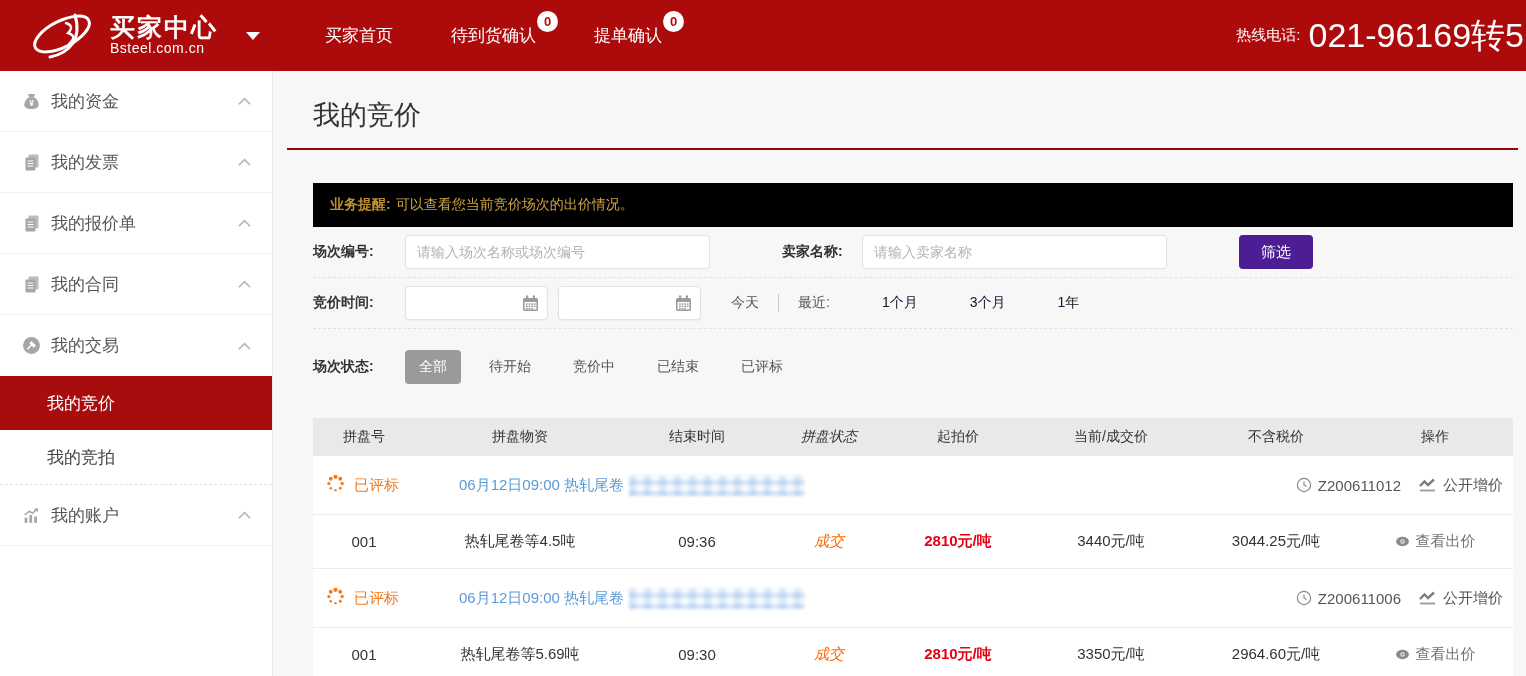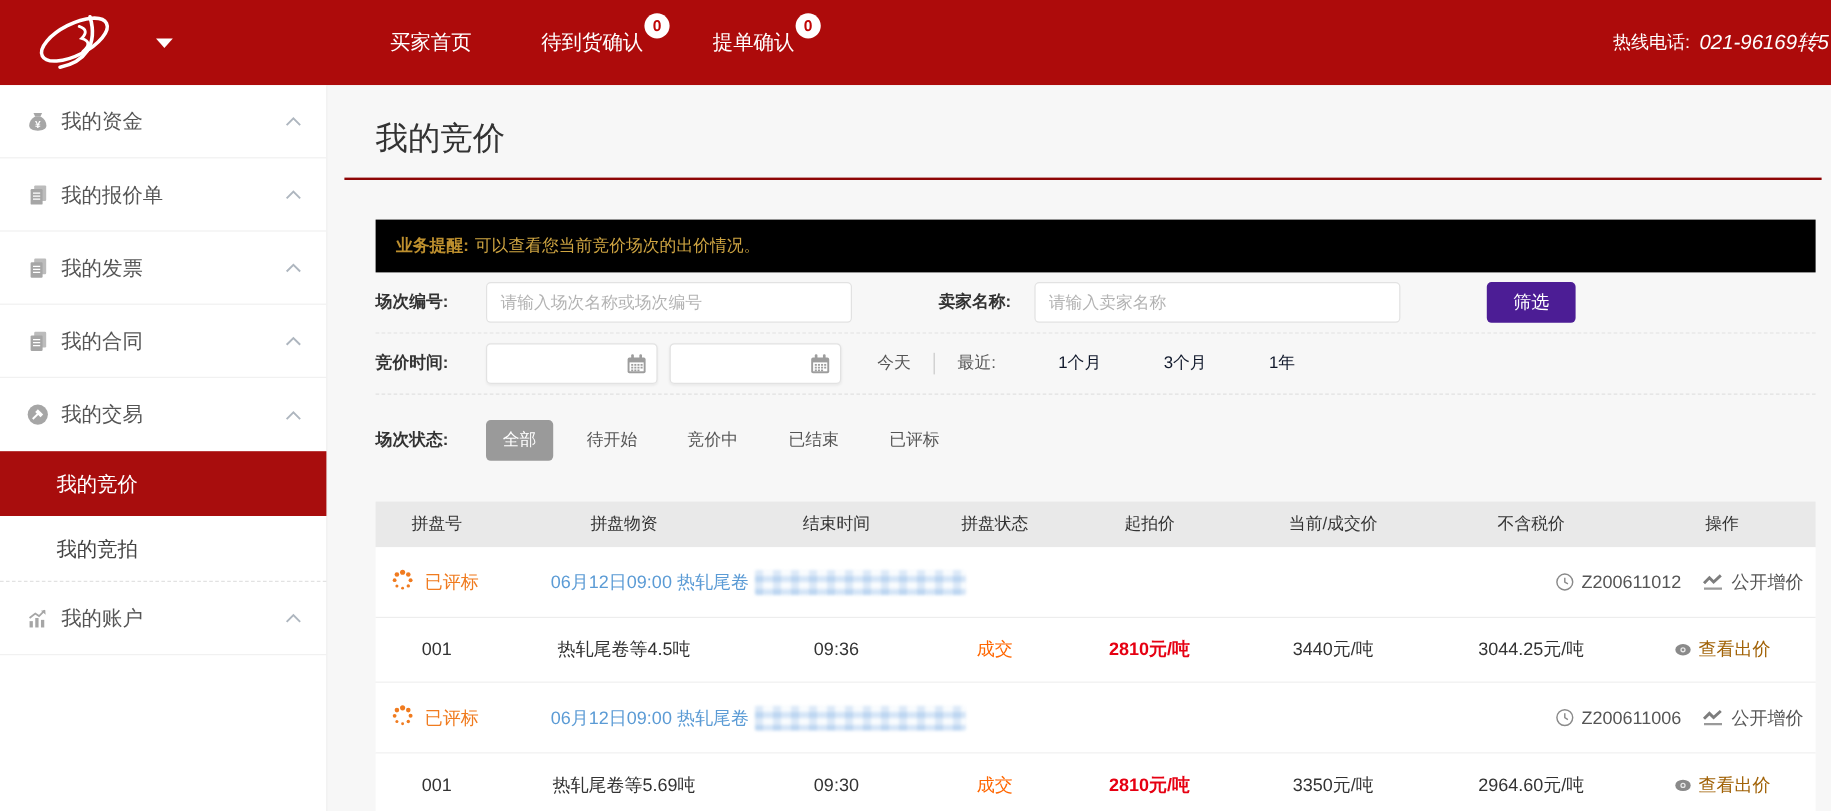--- a/index.html
+++ b/index.html
@@ -14,21 +14,21 @@
   .brand { width:273px; flex:0 0 273px; display:flex; align-items:center; padding-left:26px; cursor:pointer; }
   .brand-text { margin-left:8px; line-height:1.08; }
   .brand-title { font-size:25px; font-weight:bold; letter-spacing:2px; }
   .brand-domain { font-size:14px; letter-spacing:.5px; }
   .brand-caret { margin-left:28px; width:0; height:0; border-left:7px solid transparent; border-right:7px solid transparent; border-top:8px solid #fff; cursor:pointer; }
   .nav { display:flex; margin-left:52px; }
   .nav-item { position:relative; font-size:17px; margin-right:58px; cursor:pointer; white-space:nowrap; }
   .badge { position:absolute; top:-13px; right:-22px; width:21px; height:21px; background:#fff; color:#c00404; border-radius:50%; font-size:13px; font-weight:bold; display:flex; align-items:center; justify-content:center; }
   .hotline { margin-left:auto; display:flex; align-items:center; padding-right:2px; white-space:nowrap; }
   .hotline-label { font-size:15px; }
-  .hotline-number { font-size:17px; margin-left:8px;font-style:italic; }
+  .hotline-number { font-size:34px; margin-left:8px; }
   
   .layout { display:flex; height:605px; }
   .sidebar { width:273px; flex:0 0 273px; background:#fff; border-right:1px solid #e9e9e9; }
   .side-item { height:61px; display:flex; align-items:center; padding:0 20px 0 21px; border-bottom:1px solid #f1f1f1; font-size:17px; color:#555; cursor:pointer; }
   .side-item .icon { width:21px; height:21px; margin-right:9px; display:flex; align-items:center; justify-content:center; }
   .side-item .chev { margin-left:auto; display:flex; }
   .sub-item { height:54px; display:flex; align-items:center; padding-left:47px; font-size:17px; color:#444; cursor:pointer; }
   .sub-item.selected { background:#a80d0d; color:#fff; }
   .sub-sep { border-bottom:1px dashed #e2e2e2; }
   
@@ -53,53 +53,57 @@
   .today { margin-left:30px; color:#555; cursor:pointer; }
   .vsep { border-left:1px solid #c9c9c9; height:18px; margin:0 19px; }
   .recent-label { color:#555; }
   .recent-opt { margin-left:52px; color:#0f172a; cursor:pointer;text-align:center; }
   .status-chip { padding:8px 14px; border-radius:4px; color:#555; cursor:pointer; margin-right:14px; }
   .status-chip.selected { background:#9a9a9a; color:#fff; }
   
   .table { margin-top:26px; }
   .thead { display:flex; align-items:center; height:38px; background:#e9e9e9; font-size:14px; color:#333; }
   .cell { text-align:center; }
-  .col-no{width:8.5%;} .col-mat{width:17.5%;} .col-end{width:12%;} .col-state{width:10%;}
+  .col-no{width:8.5%;} .col-mat{width:17.5%;} .col-end{width:12%;} .col-state{width:10%;font-style:italic;}
   .col-start{width:11.5%;} .col-cur{width:14%;} .col-tax{width:13.5%;} .col-act{width:13%;}
   .trow { display:flex; align-items:center; background:#fff; border-bottom:1px solid #ededed; }
   .trow.group { height:59px; padding:0 10px 0 13px; font-size:15px; }
   .trow.data { height:54px; font-size:15px; }
   .gstatus { color:#f07b1f; margin-left:9px; }
   .glink { color:#5b9bd5; margin-left:60px; text-decoration:none; cursor:pointer; white-space:nowrap; }
   .censor { width:176px; height:21px; margin-left:5px; border-radius:2px;
     background-image:
       repeating-linear-gradient(0deg, rgba(160,195,235,.40) 0 5px, rgba(255,255,255,.25) 5px 11px),
       repeating-linear-gradient(90deg, rgba(150,190,232,.45) 0 7px, rgba(232,242,252,.35) 7px 15px);
     filter:blur(1.5px);
   }
   .gright { margin-left:auto; display:flex; align-items:center; color:#555; }
   .gcode { display:flex; align-items:center; gap:6px; font-size:15px; }
   .gmode { display:flex; align-items:center; gap:6px; margin-left:17px; color:#555; text-decoration:none; cursor:pointer; }
   .state { color:#ff6600; }
   .sprice { color:#e60012; font-weight:bold; }
-  .action-link { color:#a16207; display:inline-flex; align-items:center; gap:6px; text-decoration:none; cursor:pointer; }
+  .action-link { color:#737373; display:inline-flex; align-items:center; gap:6px; text-decoration:none; cursor:pointer; }
 </style>
 </head>
 <body>
 
 <div class="header">
   <div class="brand">
     <span>
       <svg width="76" height="54" viewBox="0 0 76 54">
         <g fill="none" stroke="#fff" stroke-width="3" stroke-linecap="round">
           <ellipse cx="36" cy="27" rx="30" ry="13" transform="rotate(-27 36 27)"></ellipse>
           <path d="M24 50 C 44 46, 56 32, 49 8"></path>
           <path d="M40 16 q9 3 2 10 q10 3 1 11" stroke-width="2.4"></path>
         </g>
       </svg>
+    </span>
+    <span class="brand-text">
+      <div class="brand-title">买家中心</div>
+      <div class="brand-domain">Bsteel.com.cn</div>
     </span>
     <span class="brand-caret"></span>
   </div>
   <div class="nav">
     <span class="nav-item">买家首页</span>
     <span class="nav-item">
       <span>待到货确认</span>
       <span class="badge">0</span>
     </span>
     <span class="nav-item">
@@ -136,40 +140,40 @@
         <svg width="18" height="19" viewBox="0 0 18 19">
             <rect x="5.5" y="1.5" width="10" height="13" rx="1" fill="#bcbcbc"></rect>
             <rect x="2.5" y="4.5" width="10" height="13" rx="1" fill="#a6a6a6"></rect>
             <g stroke="#fff" stroke-width="1">
               <line x1="4.5" y1="8" x2="10.5" y2="8"></line>
               <line x1="4.5" y1="10.5" x2="10.5" y2="10.5"></line>
               <line x1="4.5" y1="13" x2="10.5" y2="13"></line>
             </g>
           </svg>
       </span>
-      <span>我的报价单</span>
+      <span>我的发票</span>
       <span class="chev">
         <svg width="15" height="10" viewBox="0 0 16 10">
             <path d="M2 8.5 L8 2.5 L14 8.5" stroke="#aeb6bf" stroke-width="1.7" fill="none"></path>
           </svg>
       </span>
     </div>
     <div class="side-item">
       <span class="icon">
         <svg width="18" height="19" viewBox="0 0 18 19">
             <rect x="5.5" y="1.5" width="10" height="13" rx="1" fill="#bcbcbc"></rect>
             <rect x="2.5" y="4.5" width="10" height="13" rx="1" fill="#a6a6a6"></rect>
             <g stroke="#fff" stroke-width="1">
               <line x1="4.5" y1="8" x2="10.5" y2="8"></line>
               <line x1="4.5" y1="10.5" x2="10.5" y2="10.5"></line>
               <line x1="4.5" y1="13" x2="10.5" y2="13"></line>
             </g>
           </svg>
       </span>
-      <span>我的发票</span>
+      <span>我的报价单</span>
       <span class="chev">
         <svg width="15" height="10" viewBox="0 0 16 10">
             <path d="M2 8.5 L8 2.5 L14 8.5" stroke="#aeb6bf" stroke-width="1.7" fill="none"></path>
           </svg>
       </span>
     </div>
     <div class="side-item">
       <span class="icon">
         <svg width="18" height="19" viewBox="0 0 18 19">
             <rect x="5.5" y="1.5" width="10" height="13" rx="1" fill="#bcbcbc"></rect>

